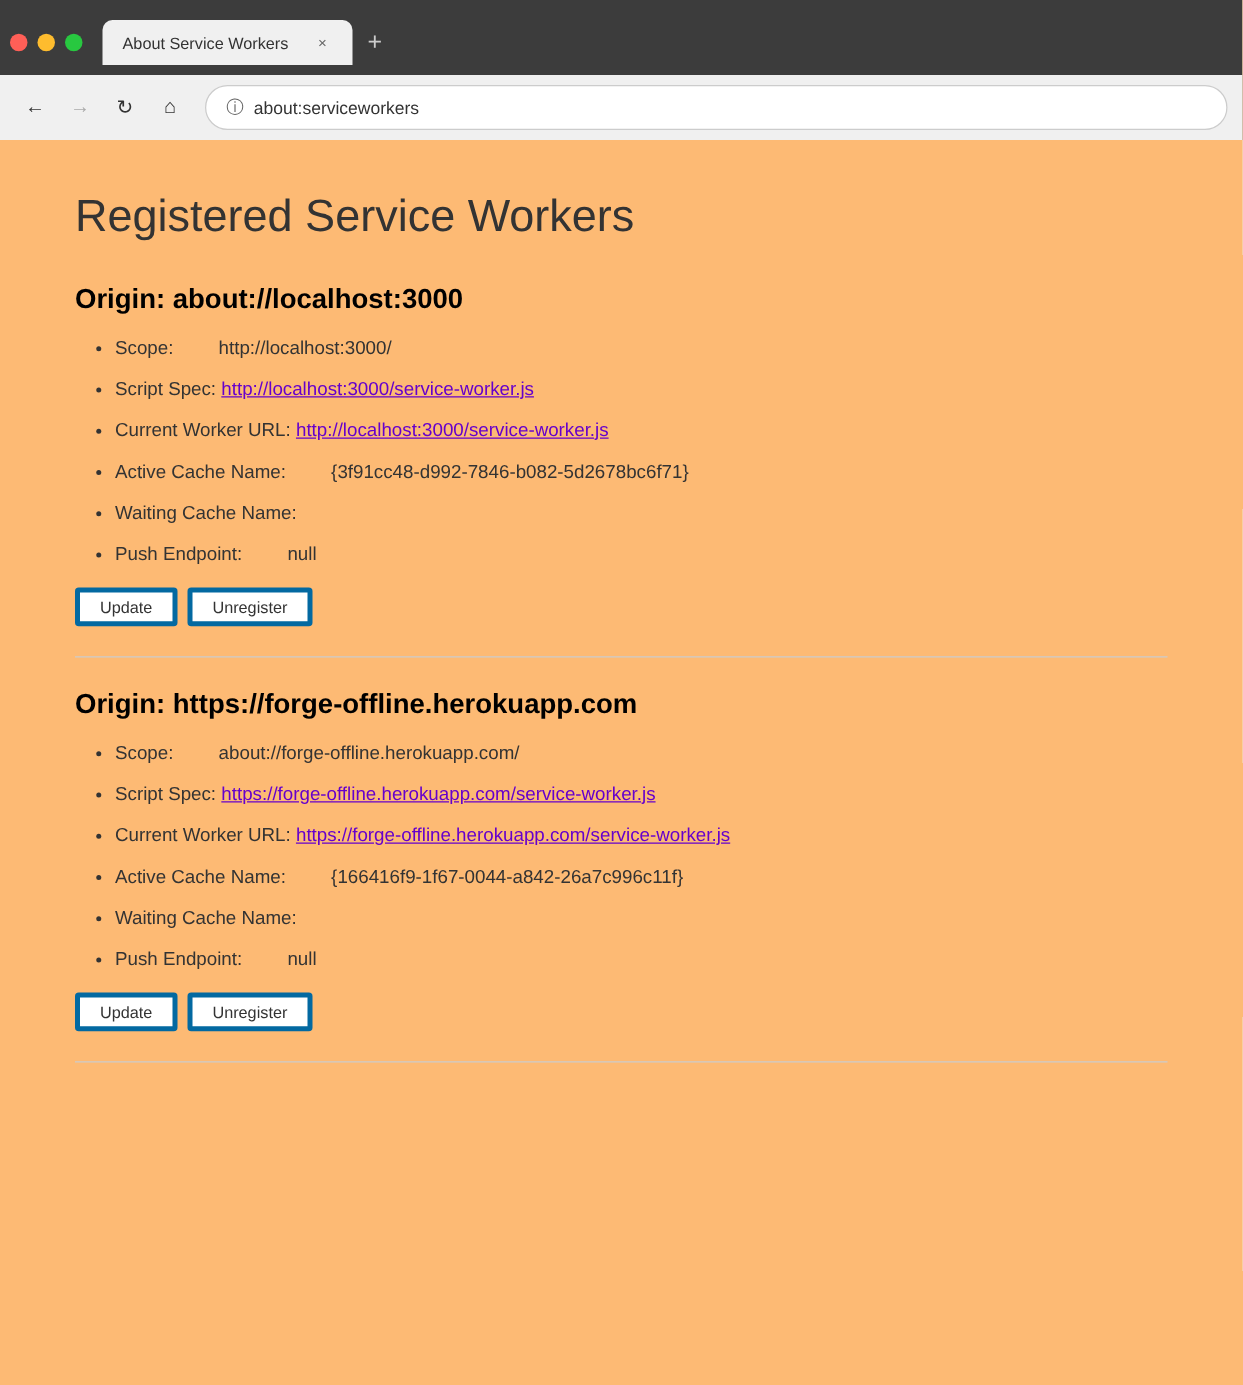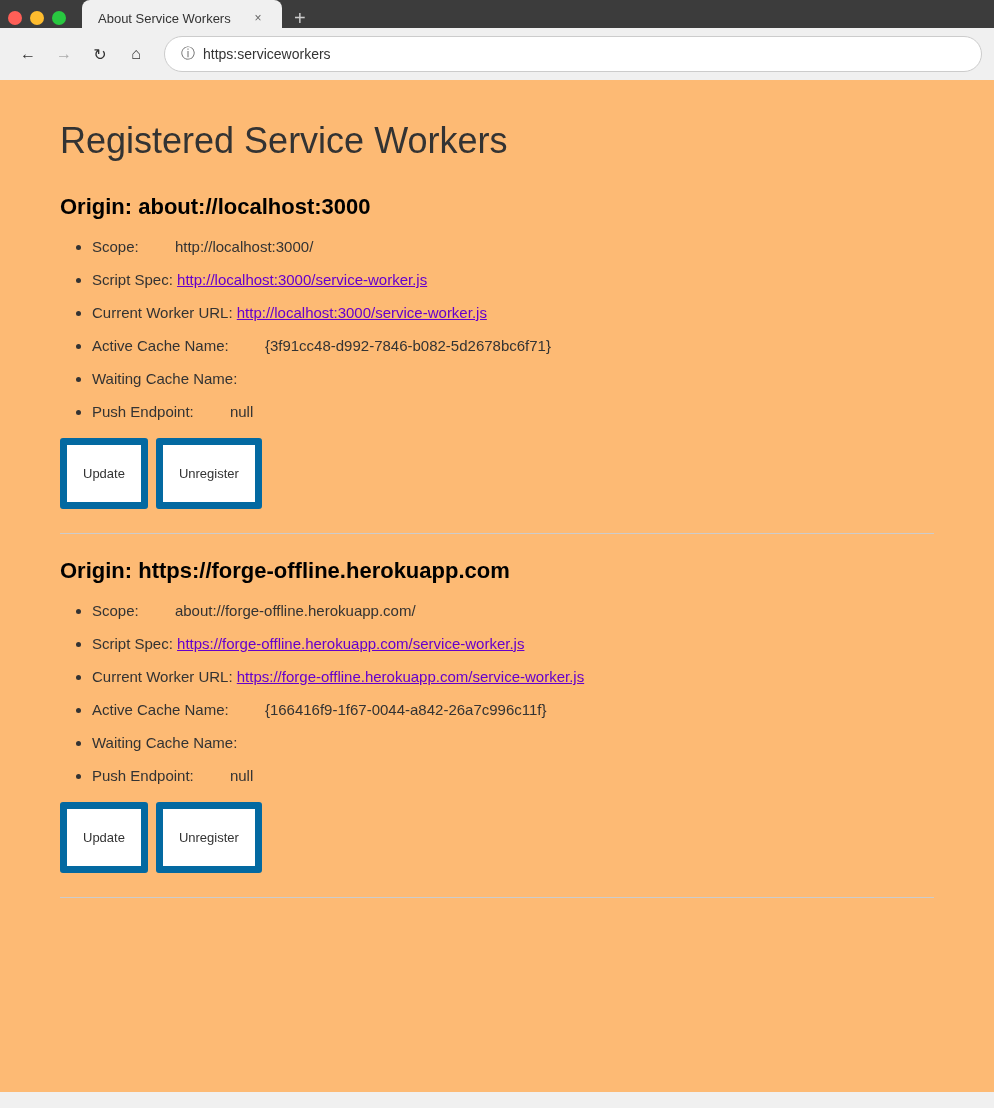--- a/index.html
+++ b/index.html
@@ -14,21 +14,21 @@
     
     .browser-chrome {
       background: #3c3c3c;
       width: 100%;
     }
 
     .tab-bar {
       display: flex;
       align-items: center;
       padding: 8px 8px 0 8px;
-      height: 28px;
+      height: 60px;
       gap: 0;
     }
 
     .window-controls {
       display: flex;
       gap: 8px;
       margin-right: 16px;
       align-items: center;
     }
 
@@ -184,23 +184,23 @@
       cursor: pointer;
     }
 
     .section-actions {
       display: flex;
       gap: 8px;
       margin-bottom: 20px;
     }
 
     .action-btn {
-      padding: 21px 16px;
+      padding: 4px 16px;
       background: white;
-      border: 7px solid #0369a1;
+      border: 4px solid #0369a1;
       border-radius: 3px;
       font-size: 13px;
       cursor: pointer;
       color: #333;
     }
 
     .section-divider {
       border: none;
       border-top: 1px solid #ccc;
       margin-bottom: 24px;
@@ -224,21 +224,21 @@
     <button class="tab-new">+</button>
   </div>
 
   <div class="nav-bar">
     <button class="nav-btn" title="Back">←</button>
     <button class="nav-btn disabled" title="Forward">→</button>
     <button class="nav-btn" title="Reload">↻</button>
     <button class="nav-btn" title="Home">⌂</button>
     <div class="address-bar">
       <span class="address-info-icon">ⓘ</span>
-      <span class="address-text">https:serviceworkers</span>
+      <span class="address-text">about:serviceworkers</span>
     </div>
   </div>
 </div>
 
 <div class="page-content">
   <h1 class="page-title">Registered Service Workers</h1>
 
   <div class="origin-section">
     <h2 class="origin-heading">Origin: about://localhost:3000</h2>
     <ul class="properties-list">

